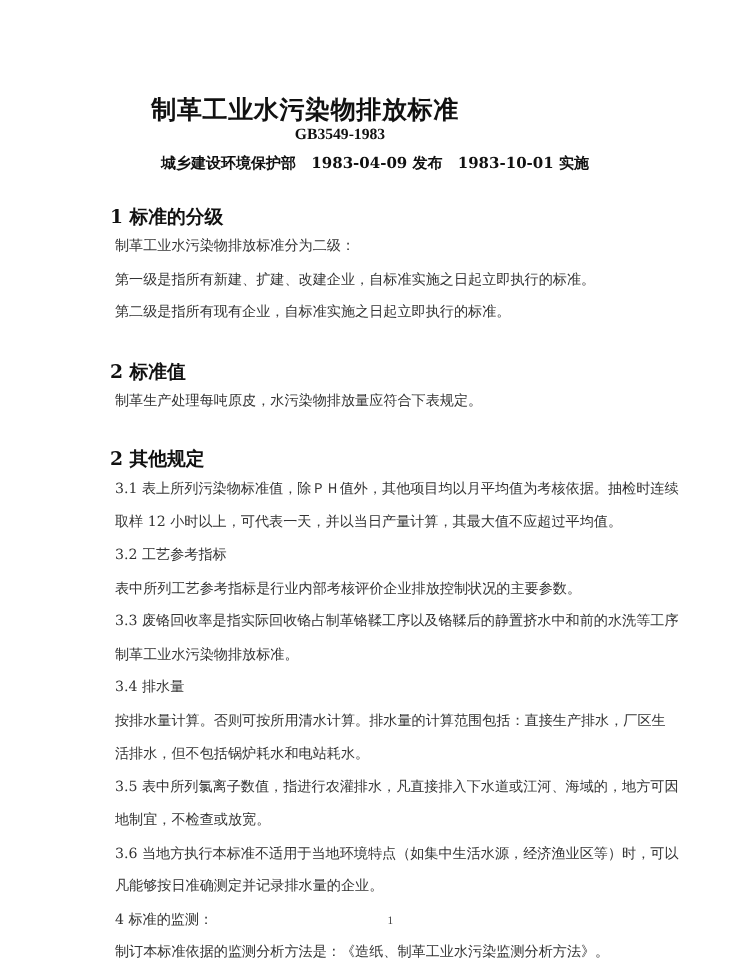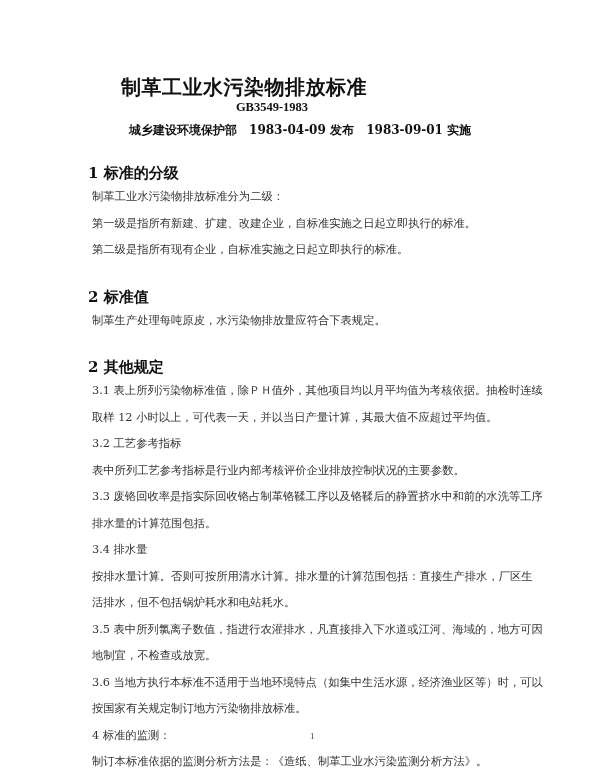--- a/index.html
+++ b/index.html
@@ -19,21 +19,21 @@
   .pagenum { position:absolute; left:310px; top:731px; font-size:9px; color:#444; font-family:"Liberation Serif",serif; }
 </style>
 </head>
 <body>
 
 <div class="title">制革工业水污染物排放标准</div>
 <div class="code">GB3549-1983</div>
 <div class="authority">
   <span>城乡建设环境保护部</span>
   <span>1983-04-09 发布</span>
-  <span>1983-09-01 实施</span>
+  <span>1983-10-01 实施</span>
 </div>
 
 <div class="content">
   <div>
     <p class="h">1 标准的分级</p>
     <p class="p">制革工业水污染物排放标准分为二级：</p>
     <p class="p">第一级是指所有新建、扩建、改建企业，自标准实施之日起立即执行的标准。</p>
     <p class="p">第二级是指所有现有企业，自标准实施之日起立即执行的标准。</p>
   </div>
   <div class="sec-gap"></div>
@@ -42,26 +42,26 @@
     <p class="p">制革生产处理每吨原皮，水污染物排放量应符合下表规定。</p>
   </div>
   <div class="sec-gap"></div>
   <div>
     <p class="h">2 其他规定</p>
     <p class="p">3.1 表上所列污染物标准值，除ＰＨ值外，其他项目均以月平均值为考核依据。抽检时连续</p>
     <p class="p">取样 12 小时以上，可代表一天，并以当日产量计算，其最大值不应超过平均值。</p>
     <p class="p">3.2 工艺参考指标</p>
     <p class="p">表中所列工艺参考指标是行业内部考核评价企业排放控制状况的主要参数。</p>
     <p class="p">3.3 废铬回收率是指实际回收铬占制革铬鞣工序以及铬鞣后的静置挤水中和前的水洗等工序</p>
-    <p class="p">排水量的计算范围包括。</p>
+    <p class="p">制革工业水污染物排放标准。</p>
     <p class="p">3.4 排水量</p>
     <p class="p">按排水量计算。否则可按所用清水计算。排水量的计算范围包括：直接生产排水，厂区生</p>
     <p class="p">活排水，但不包括锅炉耗水和电站耗水。</p>
     <p class="p">3.5 表中所列氯离子数值，指进行农灌排水，凡直接排入下水道或江河、海域的，地方可因</p>
     <p class="p">地制宜，不检查或放宽。</p>
     <p class="p">3.6 当地方执行本标准不适用于当地环境特点（如集中生活水源，经济渔业区等）时，可以</p>
-    <p class="p">按国家有关规定制订地方污染物排放标准。</p>
+    <p class="p">凡能够按日准确测定并记录排水量的企业。</p>
     <p class="p">4 标准的监测：</p>
     <p class="p">制订本标准依据的监测分析方法是：《造纸、制革工业水污染监测分析方法》。</p>
   </div>
 </div>
 
 <div class="pagenum">1</div>
 
 </body></html>

